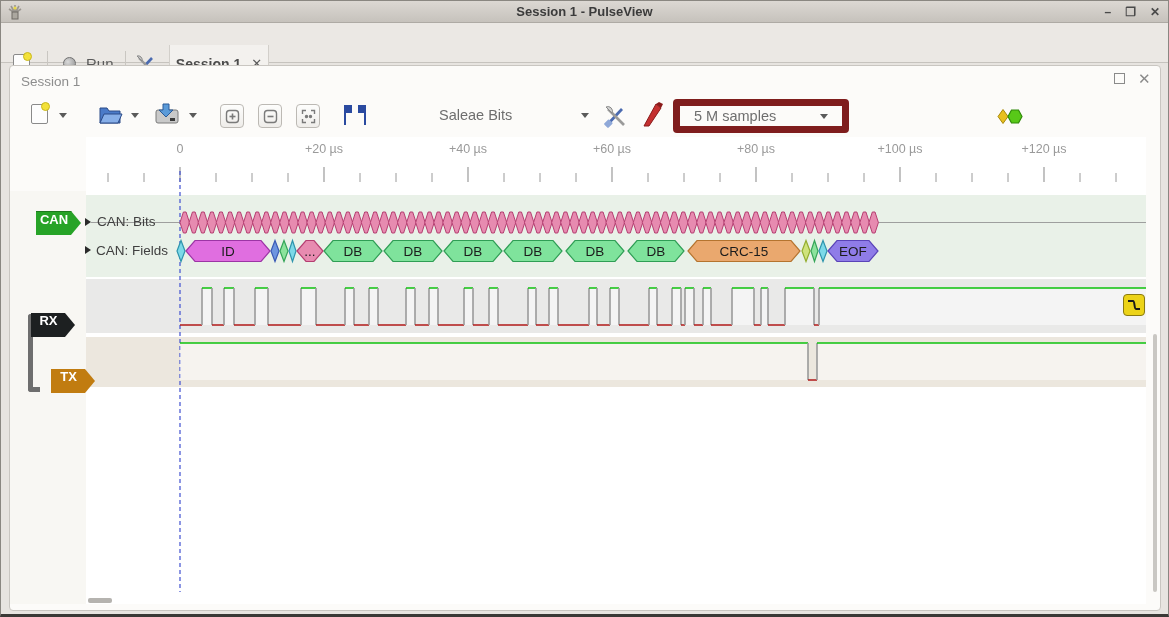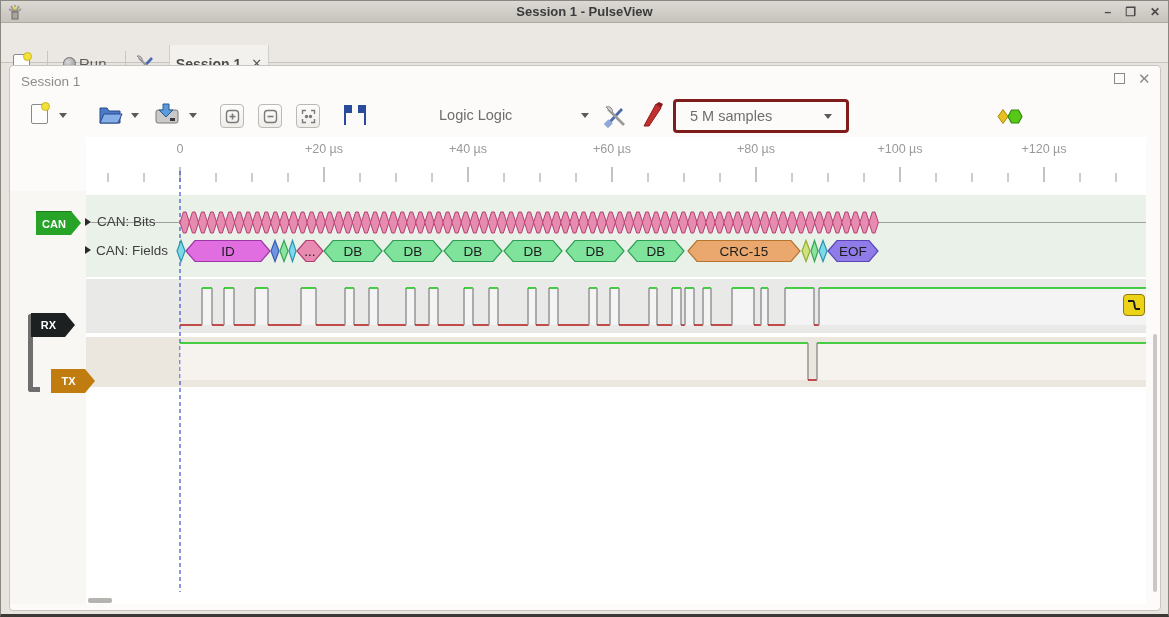--- a/index.html
+++ b/index.html
@@ -40,34 +40,34 @@
   .trace-white { position:absolute; left:85px; top:136px; width:1060px; height:467px; background:#ffffff; }
   .band { position:absolute; left:85px; width:1060px; }
   .band-decoder { top:194px; height:82px; background:#e9f1e8; }
   .band-rx { top:278px; height:54px; background:#e9e9e8; }
   .band-tx { top:336px; height:50px; background:#ece7de; }
 
   .rowlabel { position:absolute; font-size:13.5px; color:#404040; z-index:6; }
   .expander { position:absolute; width:0; height:0; border-top:4.5px solid transparent;
               border-bottom:4.5px solid transparent; border-left:6.5px solid #2a2a2a; z-index:6; }
 
-  .tag { position:absolute; z-index:7; height:24px; color:#fff; font-size:11px; font-weight:bold;
-         display:flex; align-items:center; justify-content:center; padding-right:9px;
+  .tag { position:absolute; z-index:7; height:24px; color:#fff; font-size:13px; font-weight:bold;
+         display:flex; align-items:flex-start; justify-content:center; padding-right:9px;
          clip-path:polygon(0 0, calc(100% - 10px) 0, 100% 50%, calc(100% - 10px) 100%, 0 100%); }
 
   .bracket { position:absolute; left:27px; top:313px; width:12px; height:78px;
              border-left:5px solid #6e6e6e; border-top:5px solid #6e6e6e;
              border-bottom:5px solid #6e6e6e; border-radius:3px 0 0 3px; z-index:6; }
 
   svg.overlay { position:absolute; left:0; top:0; z-index:5; pointer-events:none; }
 
   
   .tbtn { position:absolute; width:24px; height:24px; top:103px; border:1px solid #bcb9b4; border-radius:4px;
           background:linear-gradient(#fdfdfc,#efedea); display:flex; align-items:center; justify-content:center; }
-  .combo { position:absolute; top:98px; height:34px; border:3px solid #7f1d1d; border-radius:4px;
+  .combo { position:absolute; top:98px; height:34px; border:7px solid #7f1d1d; border-radius:4px;
            background:#fcfbf9; display:flex; align-items:center; justify-content:space-between;
            padding:0 14px; font-size:14.5px; color:#6e6e6e; }
   .caret { width:0; height:0; border-left:4.5px solid transparent; border-right:4.5px solid transparent;
            border-top:5.5px solid #5a5a5a; display:inline-block; }
   .devlabel { position:absolute; top:106px; font-size:14.5px; color:#6e6e6e; }
 
   .doc-icon { width:17px; height:20px; background:#fdfdfd; border:1px solid #8a8a8a; border-radius:2px;
               position:relative; }
   .doc-icon::after { content:""; position:absolute; right:-3px; top:-3px; width:7px; height:7px;
                      border-radius:50%; background:#f3e13a; border:1px solid #c9b81e; }
@@ -98,21 +98,21 @@
       <span>❒</span>
       <span>✕</span>
     </span>
   </div>
 
   <div class="main-toolbar">
     <div class="abs" style="left:12px;top:31px">
       <div class="doc-icon"></div>
     </div>
     <div class="sep" style="left:46px"></div>
-    <div class="abs" style="left:62px;top:32px;display:flex;align-items:center;gap:3px">
+    <div class="abs" style="left:62px;top:32px;display:flex;align-items:center;gap:10px">
       <span class="run-circle"></span>
       <span class="run-label">Run</span>
     </div>
     <div class="sep" style="left:124px"></div>
     <svg class="abs" style="left:134px;top:31px" width="22" height="22">
       <line x1="3" y1="19" x2="17" y2="4" stroke="#4a6ab0" stroke-width="2.6"></line>
       <rect x="1" y="16" width="6" height="5" rx="1" transform="rotate(-45 4 18)" fill="#8fa8d8"></rect>
       <line x1="4" y1="4" x2="19" y2="19" stroke="#9a9a9a" stroke-width="2.4"></line>
       <path d="M2 2 a4 4 0 0 1 5 5 z" fill="#c8c8c8" stroke="#8a8a8a" stroke-width="1"></path>
     </svg>
@@ -163,21 +163,21 @@
       <path d="M1.5 5 V1.5 H5 M10 1.5 H13.5 V5 M13.5 10 V13.5 H10 M5 13.5 H1.5 V10"></path>
       <circle cx="5.5" cy="7.5" r="1" fill="#7a7a7a"></circle>
         <circle cx="9.5" cy="7.5" r="1" fill="#7a7a7a"></circle>
     </svg>
   </div>
   <svg class="abs" style="left:340px;top:103px" width="28" height="22">
     <path d="M3 1 h8 v8 h-6 v12 h-2 z" fill="#2a4aa0"></path>
     <path d="M25 1 h-8 v8 h6 v12 h2 z" fill="#2a4aa0"></path>
   </svg>
 
-  <span class="devlabel" style="left:438px">Logic Logic</span>
+  <span class="devlabel" style="left:438px">Saleae Bits</span>
   <span class="abs caret" style="left:580px;top:112px"></span>
 
   <svg class="abs" style="left:602px;top:103px" width="24" height="24">
     <line x1="4" y1="21" x2="19" y2="5" stroke="#4a6ab0" stroke-width="2.8"></line>
     <rect x="2" y="17" width="7" height="6" rx="1" transform="rotate(-45 5 20)" fill="#8fa8d8"></rect>
     <line x1="5" y1="5" x2="21" y2="21" stroke="#9a9a9a" stroke-width="2.6"></line>
     <path d="M3 3 a4.5 4.5 0 0 1 6 6 z" fill="#d2d2d2" stroke="#8a8a8a" stroke-width="1"></path>
   </svg>
   <svg class="abs" style="left:640px;top:101px" width="24" height="26">
     <polygon points="3,24 8,24 20,6 15,2" fill="#c43030" stroke="#8a1a1a" stroke-width="1"></polygon>

